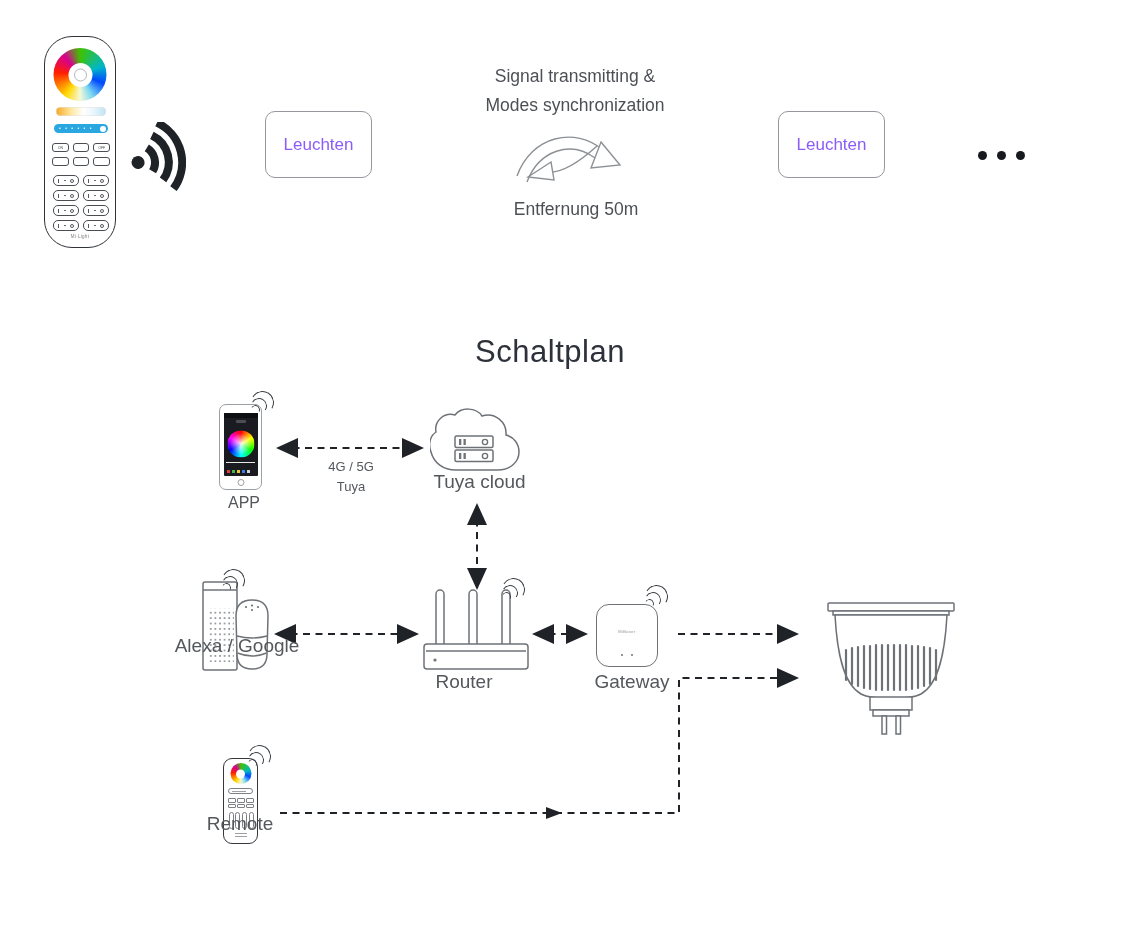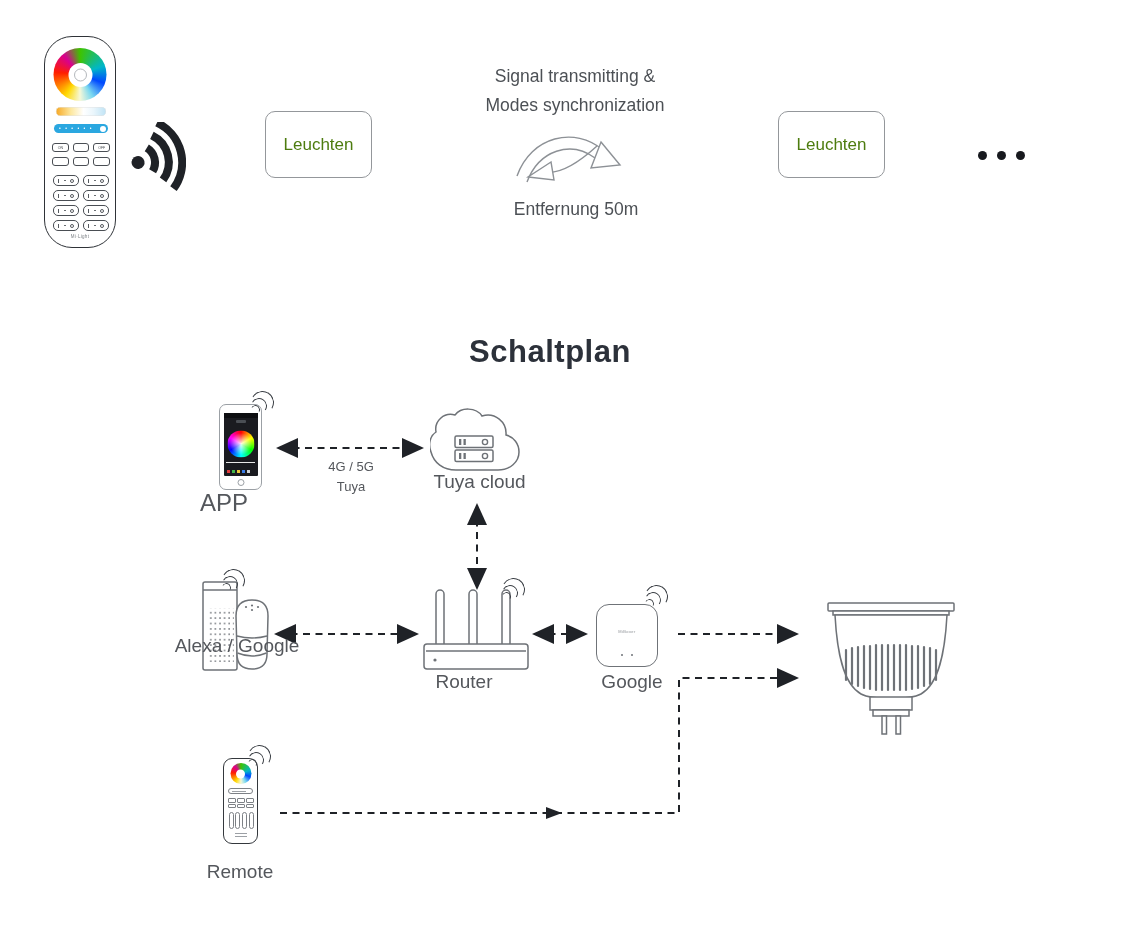--- a/index.html
+++ b/index.html
@@ -8,21 +8,21 @@
     position:relative; width:1128px; height:941px; background:#fff; overflow:hidden;
     font-family:"Liberation Sans", sans-serif; color:#54575c;
   }
   .abs { position:absolute; }
   .lbl { position:absolute; color:#54575c; font-size:19px; text-align:center; line-height:22px; }
 
   
   .leuchten-box {
     position:absolute; width:107px; height:67px; border:1.4px solid #94979b; border-radius:10px;
     display:flex; align-items:center; justify-content:center;
-    color:#4d7c0f; font-size:17px; background:#fff;
+    color:#8b5cf6; font-size:17px; background:#fff;
   }
   .sig-text { position:absolute; left:425px; width:300px; text-align:center; color:#4c5055; font-size:17.5px; }
   .dist-text { position:absolute; left:476px; top:199px; width:200px; text-align:center; color:#4c5055; font-size:17.5px; }
   .dots { position:absolute; left:978px; top:151px; display:flex; gap:10px; }
   .dots i { width:9px; height:9px; border-radius:50%; background:#17191e; }
 
   
   .remote-big { position:absolute; left:44px; top:36px; width:72px; height:212px;
     border:1.5px solid #2f3338; border-radius:28px; background:#fff; }
   .wheel { position:absolute; left:50%; transform:translateX(-50%); border-radius:50%;
@@ -91,21 +91,21 @@
   .remote-small .zones { position:absolute; left:4.5px; top:53px; display:flex; gap:1.8px; }
   .remote-small .zones i { width:5px; height:16.5px; border:.9px solid #7d8186; border-radius:2.5px; }
   .remote-small .mini-brand { position:absolute; left:50%; bottom:6px; transform:translateX(-50%); width:12px; height:4px;
     border-top:1px solid #9ca0a5; border-bottom:1px solid #9ca0a5; }
 
   
   svg .art { stroke:#6e7277; fill:#ffffff; stroke-width:1.5; }
   svg .artline { stroke:#6e7277; fill:none; stroke-width:1.4; }
   .overlay line, .overlay polyline { fill:none; stroke:#1f2227; stroke-width:2; stroke-dasharray:7 5.5; }
   .title { position:absolute; left:400px; top:334px; width:300px; text-align:center;
-    font-size:31px; font-weight:700; color:#2c313a; letter-spacing:.5px; }
+    font-size:31px; font-weight:400; color:#2c313a; letter-spacing:.5px; }
 </style>
 </head>
 <body>
 
 <div id="canvas">
 
   <div class="remote-big">
     <div class="wheel">
         <span class="hub"></span>
       </div>
@@ -240,21 +240,21 @@
           <i style="background:#cfd3d8"></i>
       </div>
     </div>
     <div class="home"></div>
   </div>
   <div class="warc" style="left:251px;top:388px">
       <i></i>
       <i></i>
       <i></i>
     </div>
-  <div class="lbl" style="left:196px;top:492px;width:56px;font-size:24px">APP</div>
+  <div class="lbl" style="left:216px;top:492px;width:56px;font-size:16px">APP</div>
 
   <div class="lbl" style="left:301px;top:457px;width:100px;font-size:13px;line-height:20px">
     <div>4G / 5G</div>
     <div>Tuya</div>
   </div>
 
   <svg class="abs" style="left:430px;top:402px" width="95" height="82" viewBox="0 0 95 82">
     <path class="art" d="M 26,68 L 68,68 C 80,68 89,60 89,50 C 89,42 84,35 76,33 C 77,20 65,10 52,14 C 46,5 31,5 25,13 C 14,10 4,19 6,30 C 0,34 -2,42 1,50 C 4,61 13,68 26,68 Z"></path>
     <g>
       <rect class="art" x="25" y="34" width="38" height="11.5" rx="1.5"></rect>
@@ -313,21 +313,21 @@
     <div class="gdots">
         <i></i>
         <i></i>
       </div>
   </div>
   <div class="warc" style="left:645px;top:582px">
       <i></i>
       <i></i>
       <i></i>
     </div>
-  <div class="lbl" style="left:592px;top:671px;width:80px">Google</div>
+  <div class="lbl" style="left:592px;top:671px;width:80px">Gateway</div>
 
   <svg class="abs" style="left:826px;top:598px" width="130" height="140" viewBox="0 0 130 140">
     <rect class="art" x="2" y="5" width="126" height="8" rx="1"></rect>
     <rect class="art" x="7" y="13" width="116" height="4"></rect>
     <path class="art" d="M 9,17 C 11,54 17,86 35,96 C 46,102 84,102 95,96 C 113,86 119,54 121,17 Z"></path>
     <g stroke="#6e7277" stroke-width="2.2" stroke-linecap="round">
       <line x1="20" y1="52" x2="20" y2="82"></line>
         <line x1="26" y1="50" x2="26" y2="86"></line>
       <line x1="32" y1="49" x2="32" y2="88"></line>
         <line x1="38" y1="48" x2="38" y2="90"></line>
@@ -367,15 +367,15 @@
         <i></i>
         <i></i>
       </div>
     <div class="mini-brand"></div>
   </div>
   <div class="warc" style="left:248px;top:742px">
       <i></i>
       <i></i>
       <i></i>
     </div>
-  <div class="lbl" style="left:205px;top:861px;width:70px">Remote</div>
+  <div class="lbl" style="left:205px;top:813px;width:70px">Remote</div>
 
 </div>
 
 </body></html>

